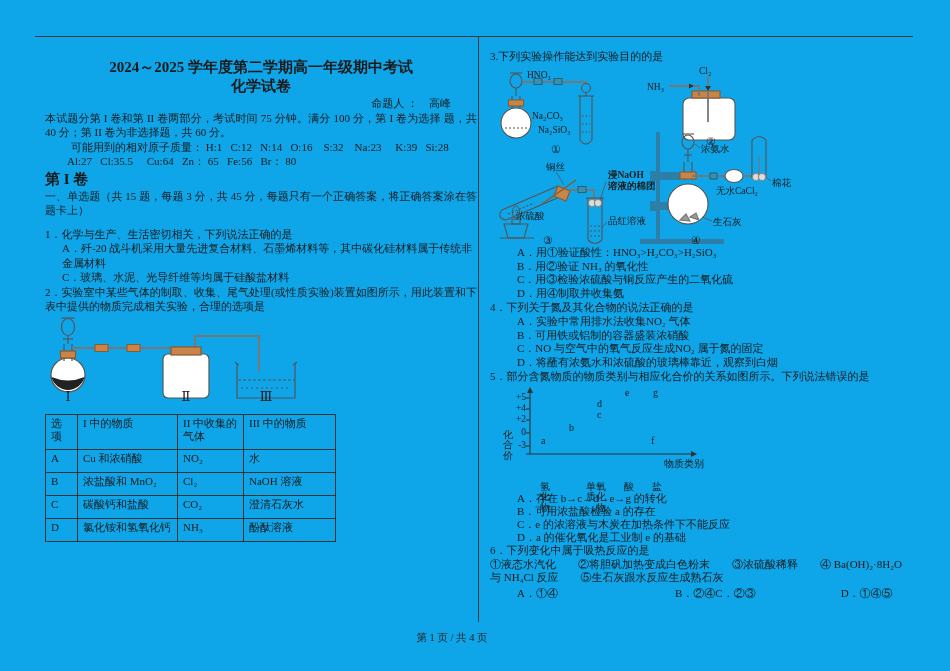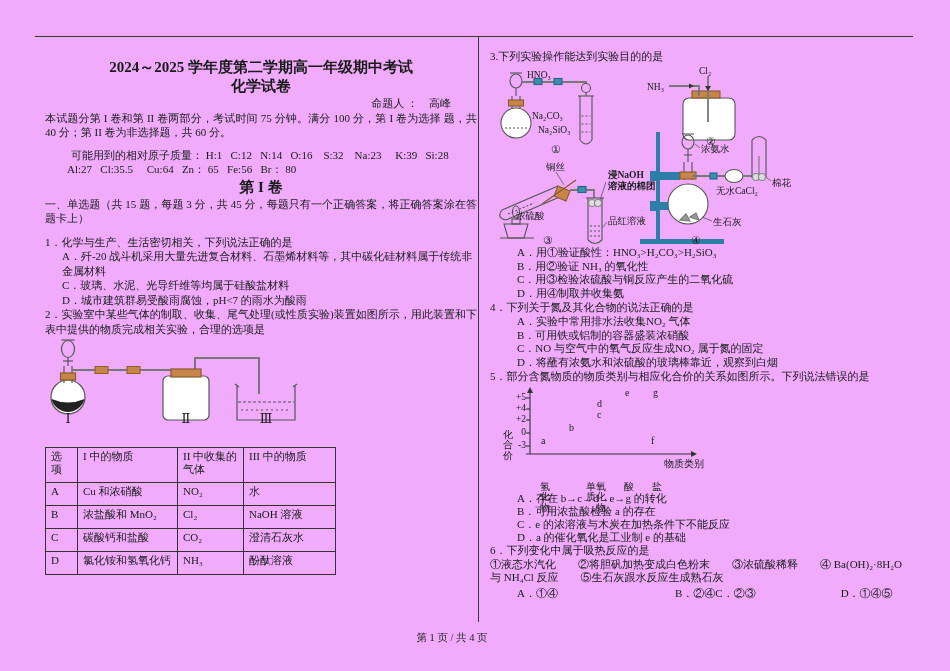--- a/index.html
+++ b/index.html
@@ -1,32 +1,32 @@
 <!DOCTYPE html>
 <html><head>
 <meta charset="utf-8">
 <style>
   html,body{margin:0;padding:0;background:#fff;}
-  .page{position:relative;width:950px;height:671px;background:#f0abfc;overflow:hidden;
+  .page{position:relative;width:950px;height:671px;background:#0ea5e9;overflow:hidden;
         font-family:"Liberation Serif","DejaVu Serif",serif;color:#1a1a1a;}
   .topline{position:absolute;left:35px;top:36px;width:878px;border-top:1.5px solid #3a3a3a;}
   .divider{position:absolute;left:478px;top:36px;height:586px;border-left:1.5px solid #3a3a3a;}
   .col-left{position:absolute;left:45px;top:58px;width:432px;font-size:11px;line-height:14.5px;}
   .col-right{position:absolute;left:490px;top:50px;width:450px;font-size:11px;line-height:13.8px;}
   .title{text-align:center;font-weight:bold;font-size:15px;line-height:19px;}
   .examiner{text-align:right;padding-right:26px;white-space:pre;}
-  .part{text-align:center;font-weight:bold;font-size:15px;line-height:18px;margin:1px 0;}
+  .part{text-align:left;font-weight:bold;font-size:15px;line-height:18px;margin:1px 0;}
   .just{text-align:justify;}
   .pre{white-space:pre;}
-  .m1{padding-left:26px;margin-top:8px;}
+  .m1{padding-left:26px;}
   .m2{padding-left:22px;}
   .opt{padding-left:17px;}
   .col-right .opt{padding-left:27px;}
   .gap8{height:9px;}
-  .q2t{border-collapse:collapse;margin-top:19px;}
+  .q2t{border-collapse:collapse;margin-top:9px;}
   .q2t td{border:1px solid #333;font-size:11px;padding:2px 5px;vertical-align:top;line-height:13px;}
   .q2t tr.hdr td{height:30px;}
   .q2t tr.r td{height:18px;}
   .diagrams{position:relative;height:182px;}
   .diagrams svg{position:absolute;}
   .q5opts{line-height:12.6px;}
   .chart{position:relative;width:232px;height:106px;margin-left:10px;margin-top:2px;}
   .chart svg{position:absolute;left:0;top:0;}
   .tick{position:absolute;width:20px;left:6px;text-align:right;font-size:9.5px;line-height:10px;}
   .pt{position:absolute;font-size:10px;line-height:11px;font-family:"Liberation Serif",serif;}
@@ -54,21 +54,20 @@
     <div class="ln just">本试题分第 I 卷和第 II 卷两部分，考试时间 75 分钟。满分 100 分，第 I 卷为选择 题，共 40 分；第 II 卷为非选择题，共 60 分。</div>
     <div class="ln pre m1">可能用到的相对原子质量： H:1   C:12   N:14   O:16    S:32    Na:23     K:39   Si:28</div>
     <div class="ln pre m2">Al:27   Cl:35.5     Cu:64   Zn： 65   Fe:56   Br： 80</div>
     <div class="part">第 I 卷</div>
     <div class="ln just">一、单选题（共 15 题，每题 3 分，共 45 分，每题只有一个正确答案，将正确答案涂在答题卡上）</div>
     <div class="gap8"></div>
 
     <div class="ln">1．化学与生产、生活密切相关，下列说法正确的是</div>
     <div class="ln opt">A．歼-20 战斗机采用大量先进复合材料、石墨烯材料等，其中碳化硅材料属于传统非金属材料</div>
     <div class="ln opt">C．玻璃、水泥、光导纤维等均属于硅酸盐材料</div>
-    <div class="ln opt">D．城市建筑群易受酸雨腐蚀，pH&lt;7 的雨水为酸雨</div>
 
     <div class="ln just">2．实验室中某些气体的制取、收集、尾气处理(或性质实验)装置如图所示，用此装置和下表中提供的物质完成相关实验，合理的选项是</div>
 
     
     <svg width="292" height="88" viewBox="0 0 292 88">
       <g stroke="#555" stroke-width="1.2" fill="none">
         <line x1="16.5" y1="4" x2="29.5" y2="4"></line>
         <ellipse cx="23" cy="13" rx="6.5" ry="8.5"></ellipse>
         <line x1="23" y1="21.5" x2="23" y2="30"></line>
         <line x1="18" y1="25" x2="28" y2="25"></line>

